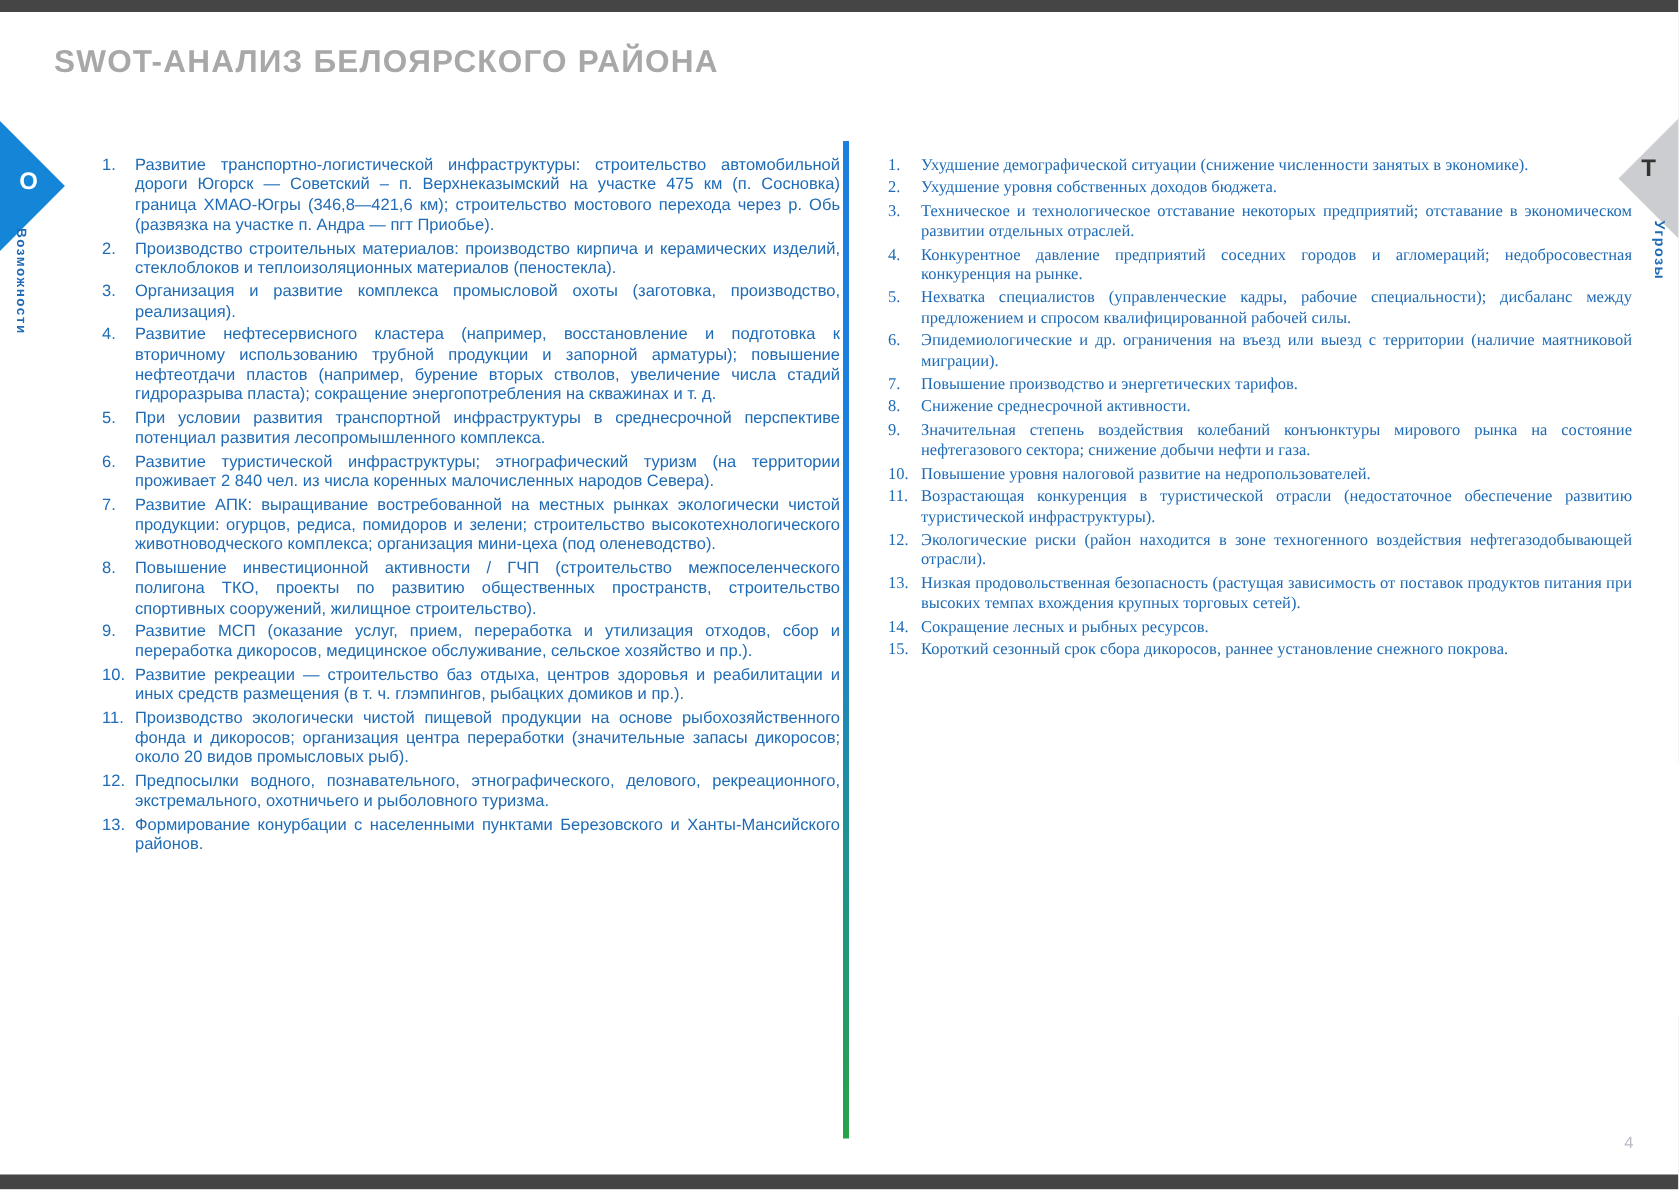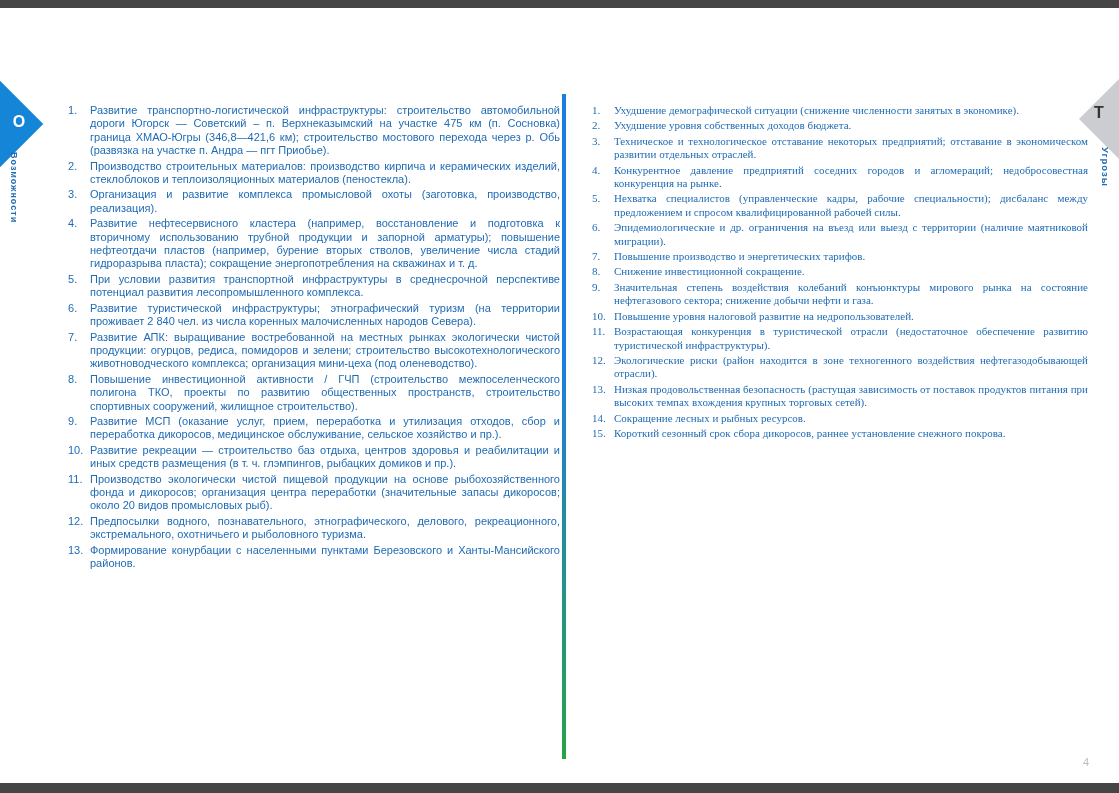--- a/index.html
+++ b/index.html
@@ -64,20 +64,21 @@
     color:#b9bcc4;font-size:11px;
   }
 </style>
 </head>
 <body>
 
 <div class="slide">
 
   <div class="bar top"></div>
 
+  <div class="page-title">SWOT-АНАЛИЗ БЕЛОЯРСКОГО РАЙОНА</div>
 
   <div class="diamond left"></div>
   <div class="corner-letter o">O</div>
   <div class="v-label left">Возможности</div>
 
   <div class="diamond right"></div>
   <div class="corner-letter t">T</div>
   <div class="v-label right">Угрозы</div>
 
   <div class="divider"></div>
@@ -102,21 +103,21 @@
 
   <div class="col right">
     <ol class="swot-list">
         <li>Ухудшение демографической ситуации (снижение численности занятых в экономике).</li>
         <li>Ухудшение уровня собственных доходов бюджета.</li>
         <li>Техническое и технологическое отставание некоторых предприятий; отставание в экономическом развитии отдельных отраслей.</li>
         <li>Конкурентное давление предприятий соседних городов и агломераций; недобросовестная конкуренция на рынке.</li>
         <li>Нехватка специалистов (управленческие кадры, рабочие специальности); дисбаланс между предложением и спросом квалифицированной рабочей силы.</li>
         <li>Эпидемиологические и др. ограничения на въезд или выезд с территории (наличие маятниковой миграции).</li>
         <li>Повышение производство и энергетических тарифов.</li>
-        <li>Снижение инвестиционной сокращение.</li>
+        <li>Снижение среднесрочной активности.</li>
         <li>Значительная степень воздействия колебаний конъюнктуры мирового рынка на состояние нефтегазового сектора; снижение добычи нефти и газа.</li>
         <li>Повышение уровня налоговой развитие на недропользователей.</li>
         <li>Возрастающая конкуренция в туристической отрасли (недостаточное обеспечение развитию туристической инфраструктуры).</li>
         <li>Экологические риски (район находится в зоне техногенного воздействия нефтегазодобывающей отрасли).</li>
         <li>Низкая продовольственная безопасность (растущая зависимость от поставок продуктов питания при высоких темпах вхождения крупных торговых сетей).</li>
         <li>Сокращение лесных и рыбных ресурсов.</li>
         <li>Короткий сезонный срок сбора дикоросов, раннее установление снежного покрова.</li>
       </ol>
   </div>
 

